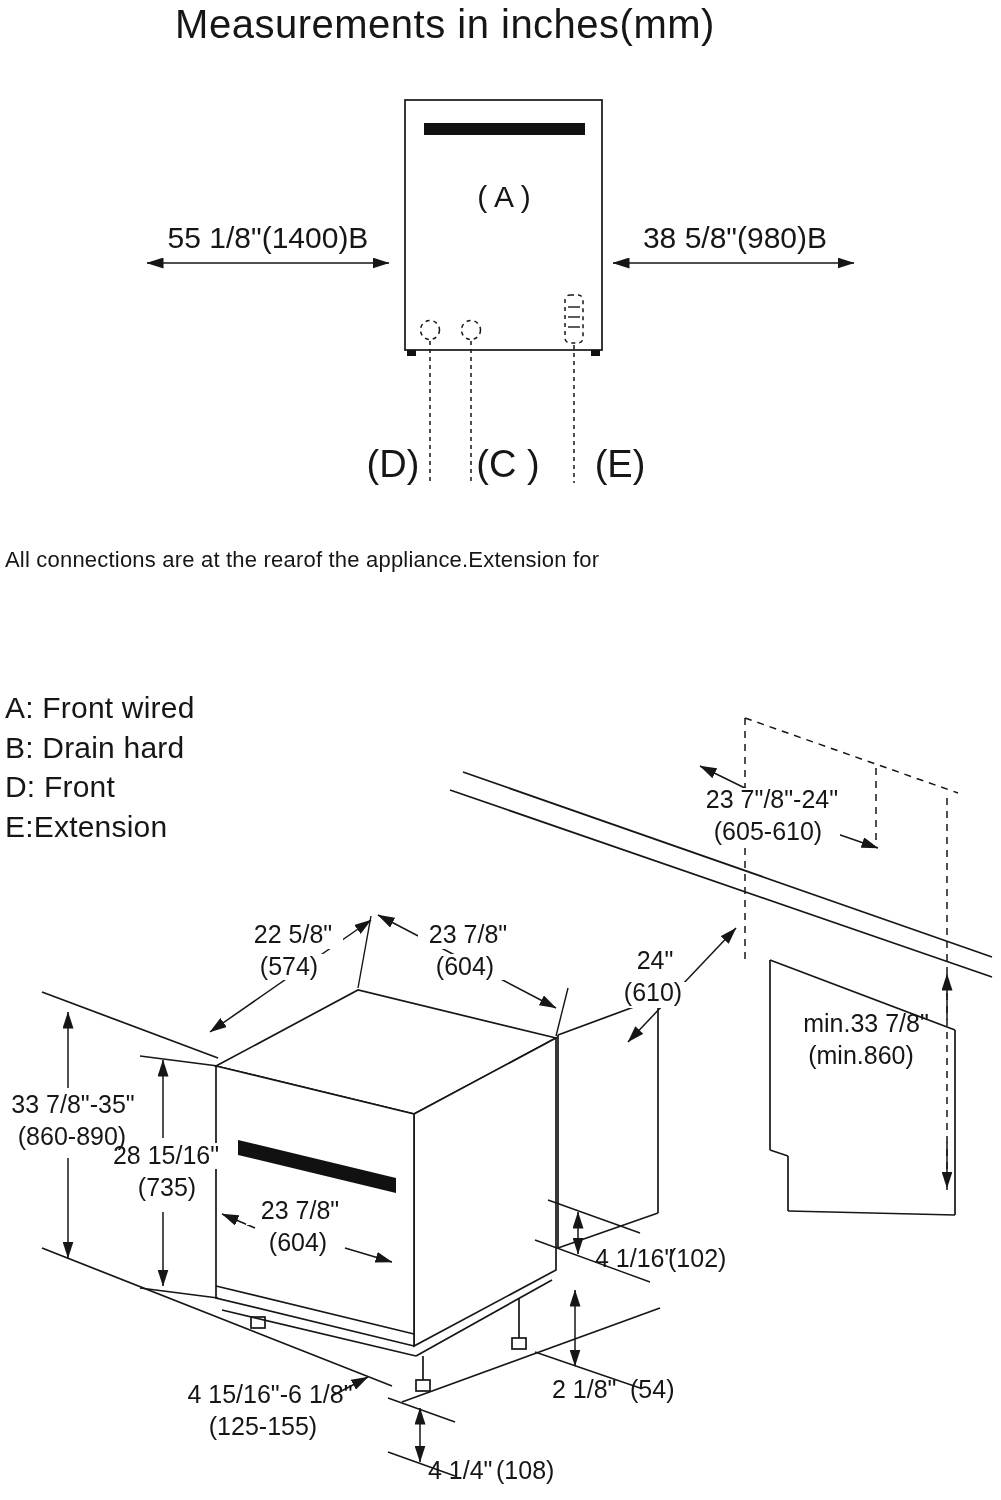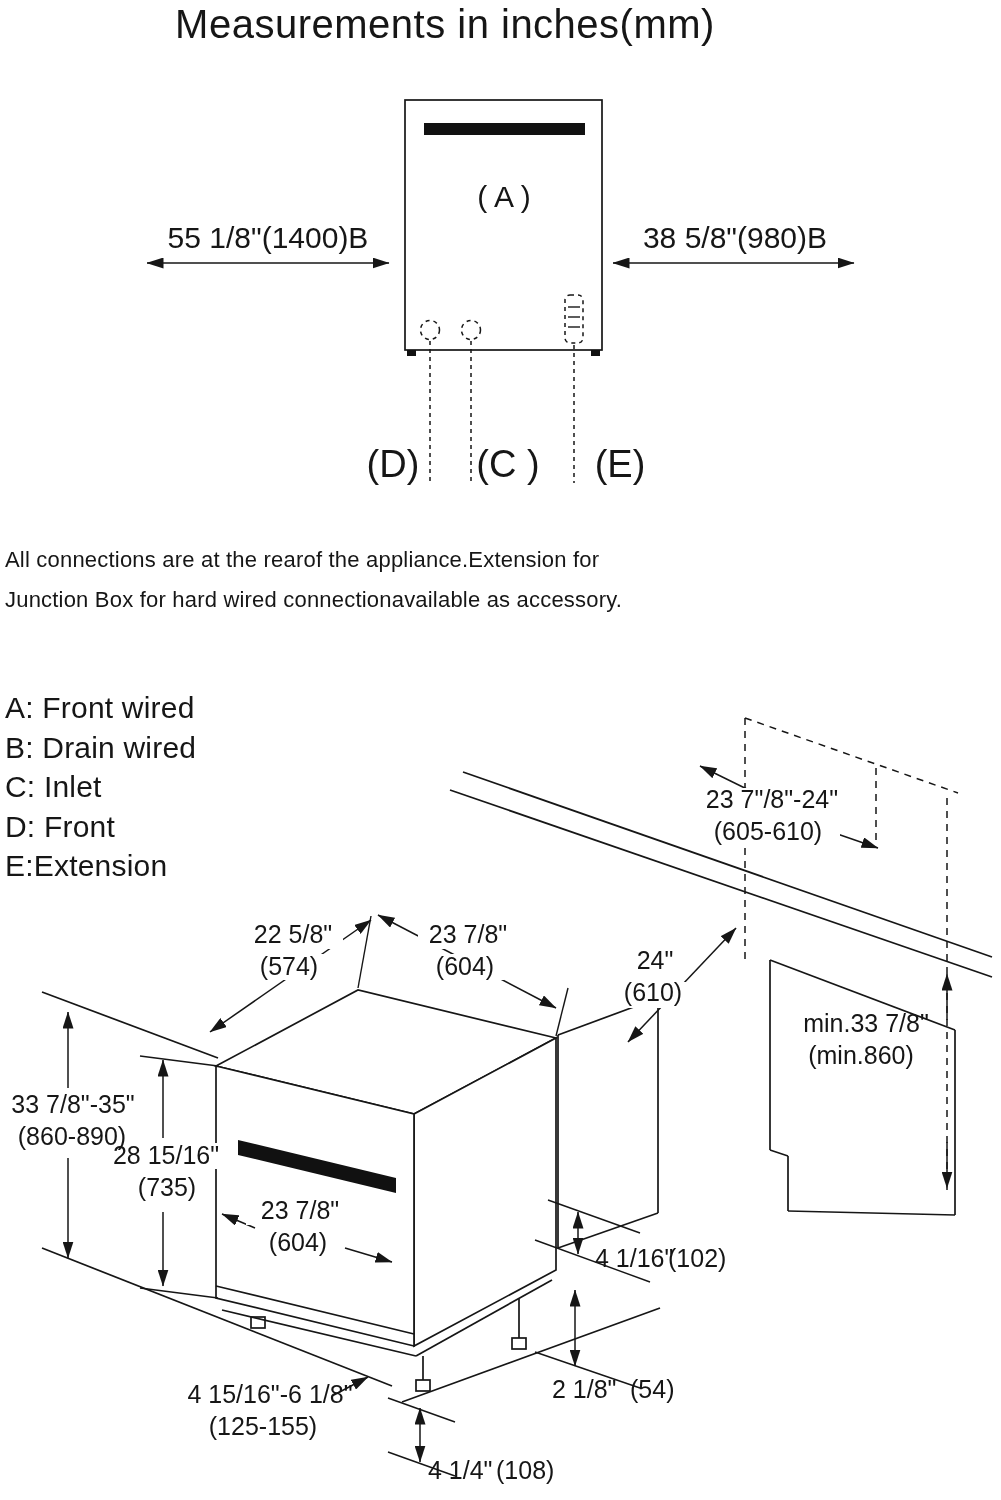--- a/index.html
+++ b/index.html
@@ -69,27 +69,25 @@
     </g>
 
     <text class="t-a" x="504" y="122" text-anchor="middle">( A )</text>
     <text class="t-big" x="393" y="392" text-anchor="middle">(D)</text>
     <text class="t-big" x="508" y="392" text-anchor="middle">(C )</text>
     <text class="t-big" x="620" y="392" text-anchor="middle">(E)</text>
   </svg>
 
   <div class="notes">
     <div>All connections are at the rearof the appliance.Extension for</div>
-    <div>Junction Box for hard wired connectionavailable as accessory.</div>
   </div>
 
   <div class="legend">
     <div>A: Front wired</div>
-    <div>B: Drain wired</div>
-    <div>C: Inlet</div>
+    <div>B: Drain hard</div>
     <div>D: Front</div>
     <div>E:Extension</div>
   </div>
 
   <svg class="install-svg" width="1001" height="810" viewBox="0 0 1001 810">
     <defs>
       <marker id="ahi" viewBox="0 0 17 11" refX="16.5" refY="5.5" markerWidth="17" markerHeight="11" orient="auto-start-reverse" markerUnits="userSpaceOnUse">
         <path d="M0 0 L17 5.5 L0 11 Z" fill="#161616"></path>
       </marker>
     </defs>

